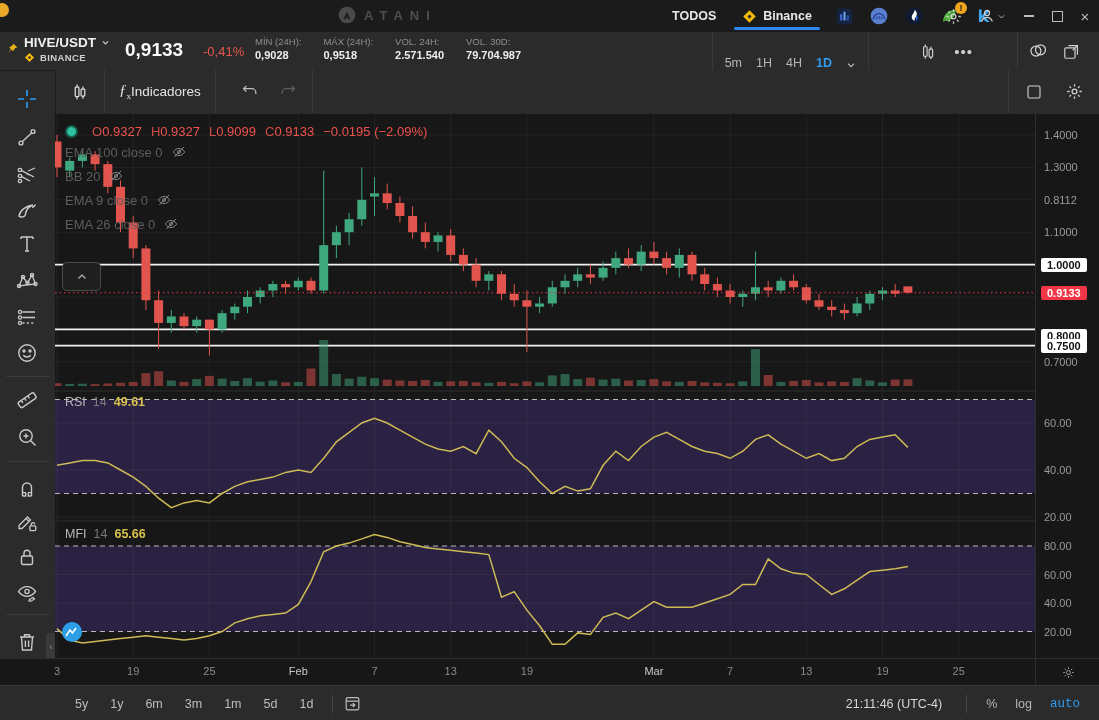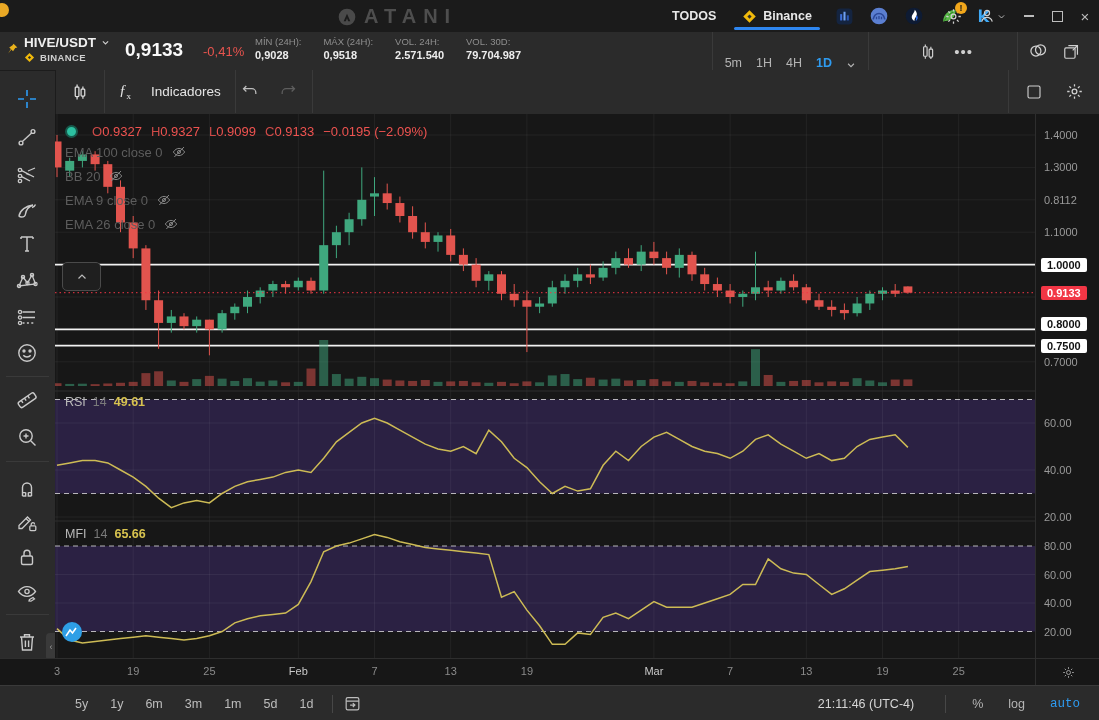--- a/index.html
+++ b/index.html
@@ -3,21 +3,21 @@
 <meta charset="utf-8">
 <style>
   html,body{margin:0;padding:0;background:#0d0d0d;}
   #app{position:relative;width:1099px;height:720px;overflow:hidden;background:#171717;
        font-family:"Liberation Sans",sans-serif;color:#ddd;-webkit-font-smoothing:antialiased;user-select:none;}
   svg{display:block;}
   
   .topbar{position:absolute;left:0;top:0;width:1099px;height:32px;background:#1b1b1b;}
   .corner-dot{position:absolute;left:-5px;top:3px;width:14px;height:14px;border-radius:50%;background:#e9a825;}
   .logo{position:absolute;left:337px;top:5px;display:flex;align-items:center;gap:7px;}
-  .logo-text{font-size:20px;font-weight:bold;letter-spacing:7px;color:#4e4e4e;}
+  .logo-text{font-size:13px;font-weight:bold;letter-spacing:7px;color:#4e4e4e;}
   .tabs{position:absolute;left:668px;top:0;height:32px;display:flex;align-items:center;gap:14px;}
   .tab{font-size:12.5px;font-weight:bold;color:#e8e8e8;padding:0 4px;cursor:pointer;}
   .tab-binance{position:relative;height:32px;display:flex;align-items:center;gap:6px;padding:0 8px;}
   .tab-underline{position:absolute;left:0;bottom:2px;width:100%;height:3px;background:#2e86f0;border-radius:2px;}
   .exch{width:21px;height:21px;display:flex;align-items:center;justify-content:center;cursor:pointer;}
   .win-ctl{position:absolute;top:0;right:0;height:32px;display:flex;align-items:center;}
   .win-btn{width:28px;height:32px;display:flex;align-items:center;justify-content:center;color:#bdbdbd;font-size:13px;cursor:pointer;}
   .gear-wrap{position:relative;margin:0 10px 0 26px;cursor:pointer;}
   .gear-badge{position:absolute;right:-4px;top:-5px;width:12px;height:12px;border-radius:50%;background:#f2a71b;
               color:#1b1b1b;font-size:9px;font-weight:bold;display:flex;align-items:center;justify-content:center;}
@@ -34,21 +34,21 @@
   .stat .val{font-size:11px;font-weight:bold;color:#ededed;margin-top:2px;}
   .tf-group{position:absolute;right:230px;top:0;height:38px;display:flex;align-items:flex-end;gap:14px;padding:0 12px;border-left:1px solid #3a3a3a;border-right:1px solid #3a3a3a;}
   .tf{font-size:12.5px;color:#b5b5b5;cursor:pointer;}
   .tf.active{color:#2e9bf0;font-weight:bold;}
   .symbar-icons{position:absolute;right:120px;top:0;height:38px;display:flex;align-items:center;gap:16px;padding:0 6px;}
   .symbar-icons2{position:absolute;right:8px;top:0;height:38px;display:flex;align-items:center;gap:14px;padding:0 10px;border-left:1px solid #3a3a3a;}
   .icon-btn{cursor:pointer;display:flex;align-items:center;justify-content:center;color:#cfcfcf;}
   .dots{font-size:15px;color:#cfcfcf;letter-spacing:1px;}
   
   .chart-toolbar{position:absolute;left:55px;top:70px;width:1044px;height:44px;background:#2b2b2b;border-bottom:1px solid #1c1c1c;border-left:1px solid #1c1c1c;}
-  .tb-item{position:absolute;top:0;height:43px;display:flex;align-items:center;gap:20px;padding:0 14px;border-right:1px solid #3a3a3a;cursor:pointer;}
+  .tb-item{position:absolute;top:0;height:43px;display:flex;align-items:center;gap:0;padding:0 14px;border-right:1px solid #3a3a3a;cursor:pointer;}
   .tb-label{font-size:13.5px;color:#e4e4e4;}
   .fx{font-style:italic;font-size:15px;color:#e4e4e4;font-family:"Liberation Serif",serif;}
   .fx sub{font-size:9px;font-style:normal;}
   .tb-right{position:absolute;right:0;top:0;height:43px;display:flex;align-items:center;gap:22px;padding:0 16px;border-left:1px solid #3a3a3a;}
   
   .sidebar{position:absolute;left:0;top:70px;width:55px;height:588px;background:#2b2b2b;border-right:1px solid #1c1c1c;border-top:1px solid #1c1c1c;}
   .tool{position:absolute;left:9px;width:36px;height:36px;display:flex;align-items:center;justify-content:center;border-radius:4px;cursor:pointer;}
   .sb-sep{position:absolute;left:6px;width:43px;height:1px;background:#3a3a3a;}
   .sb-collapse{position:absolute;right:-1px;top:562px;width:10px;height:28px;background:#3a3a3a;border-radius:4px 0 0 4px;
                display:flex;align-items:center;justify-content:center;color:#999;font-size:9px;cursor:pointer;}
@@ -79,21 +79,21 @@
   
   .taxis{position:absolute;left:0;top:658px;width:1099px;height:27px;background:#171717;border-top:1px solid #2e2e2e;}
   .taxis .tk{position:absolute;top:6px;transform:translateX(-50%);font-size:11px;color:#8b8b8b;}
   .taxis .tk.month{color:#c9c9c9;}
   .taxis-corner{position:absolute;left:1035px;top:0;width:64px;height:27px;border-left:1px solid #2e2e2e;display:flex;align-items:center;justify-content:center;cursor:pointer;}
   
   .botbar{position:absolute;left:0;top:685px;width:1099px;height:35px;background:#2b2b2b;border-top:1px solid #3a3a3a;display:flex;align-items:center;}
   .ranges{display:flex;align-items:center;gap:4px;margin-left:66px;}
   .rng{font-size:12.5px;color:#bdbdbd;padding:4px 9px;border-radius:3px;cursor:pointer;}
   .bb-sep{width:1px;height:18px;background:#474747;margin:0 10px;}
-  .bot-right{margin-left:auto;display:flex;align-items:center;gap:7px;margin-right:10px;}
+  .bot-right{margin-left:auto;display:flex;align-items:center;gap:0;margin-right:10px;}
   .clock{font-size:12.5px;color:#d6d6d6;padding:0 14px;cursor:pointer;}
   .bb-btn{font-size:12.5px;color:#b5b5b5;padding:4px 9px;cursor:pointer;}
   .bb-btn.blue{color:#2e9bf0;font-family:Liberation Mono, monospace;}
 </style>
 </head>
 <body>
 
 <div id="app">
 
   <header class="topbar">
@@ -728,21 +728,21 @@
     </div>
 
     <div class="paxis" id="paxis">
         <div class="tick" style="top: 21px;">1.4000</div>
         <div class="tick" style="top: 53.4px;">1.3000</div>
         <div class="tick" style="top: 85.8px;">0.8112</div>
         <div class="tick" style="top: 118.2px;">1.1000</div>
         <div class="tick" style="top: 150.6px;">1.0000</div>
         <div class="tick" style="top: 247.8px;">0.7000</div>
         <div class="tick badge white" style="top: 150.6px;">1.0000</div>
-        <div class="tick badge white" style="top: 210px;">0.8000</div>
+        <div class="tick badge white" style="top: 222px;">0.8000</div>
         <div class="tick badge white" style="top: 231.6px;">0.7500</div>
         <div class="tick badge red" style="top: 178.691px;">0.9133</div>
         <div class="tick" style="top: 309px;">60.00</div>
         <div class="tick" style="top: 356px;">40.00</div>
         <div class="tick" style="top: 403px;">20.00</div>
         <div class="tick" style="top: 432px;">80.00</div>
         <div class="tick" style="top: 460.5px;">60.00</div>
         <div class="tick" style="top: 489px;">40.00</div>
         <div class="tick" style="top: 517.5px;">20.00</div>
       </div>

